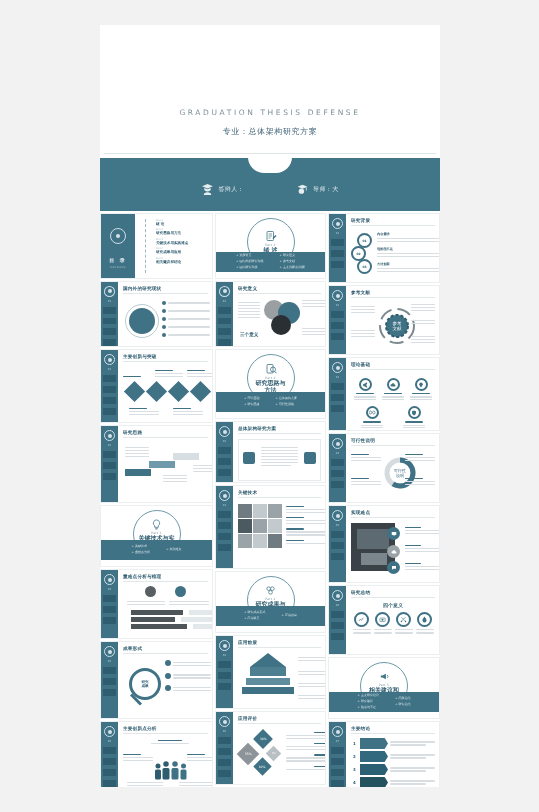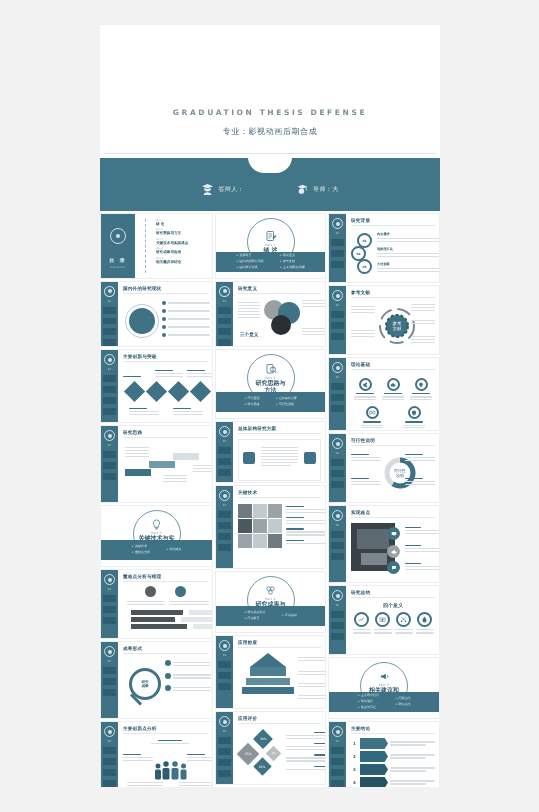--- a/index.html
+++ b/index.html
@@ -19,21 +19,21 @@
     position:absolute;left:0;right:0;top:50px;text-align:center;
     font-size:25px;font-weight:700;letter-spacing:3px;
     color:#3d6d81;
     background:linear-gradient(180deg,#5e93a6 0%,#2f5d72 100%);
     -webkit-background-clip:text;background-clip:text;
     -webkit-text-fill-color:transparent;
     font-family:"DejaVu Sans","Liberation Sans",sans-serif;
   }
   .cover-sub{
     position:absolute;left:0;right:0;top:83px;text-align:center;
-    font-size:7.5px;letter-spacing:2.6px;color:#7d8f98;font-weight:700;
+    font-size:7.5px;letter-spacing:2.6px;color:#7d8f98;font-weight:400;
   }
   .cover-major{
     position:absolute;left:0;right:0;top:101px;text-align:center;
     font-size:8px;letter-spacing:.6px;color:#46677a;
   }
   .cover-hr{position:absolute;left:4px;right:4px;top:128px;height:1px;background:#dfe4e6;}
 
   
   .band{position:relative;height:53px;background:#417588;margin-top:2px;}
   .band-notch{
@@ -109,21 +109,21 @@
   .photo.c{background:#c3cacd;}
   .photo.d{background:#4b5a61;}
 </style>
 </head>
 <body>
 
 <div class="page">
 
   <div class="cover">
     <div class="cover-sub">GRADUATION THESIS DEFENSE</div>
-    <div class="cover-major">专业：影视动画后期合成</div>
+    <div class="cover-major">专业：总体架构研究方案</div>
     <div class="cover-hr"></div>
   </div>
 
   <div class="band">
     <div class="band-notch"></div>
     <div class="band-inner">
       <div class="band-item">
         <svg class="gi" viewBox="0 0 24 24">
           <path d="M12 2 2 6l10 4 10-4-10-4z" fill="#e7eef1"></path>
           <path d="M6 9v3c0 2 3 3.5 6 3.5S18 14 18 12V9l-6 2.4L6 9z" fill="#e7eef1"></path>

